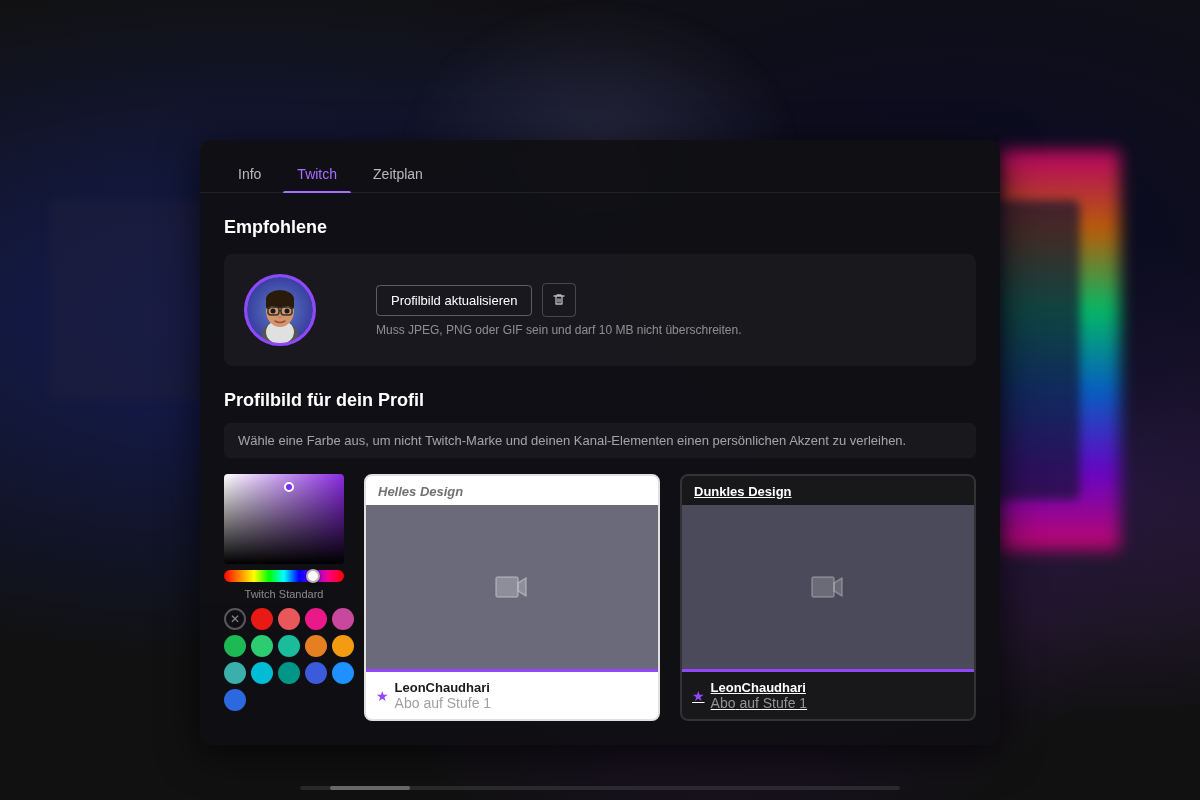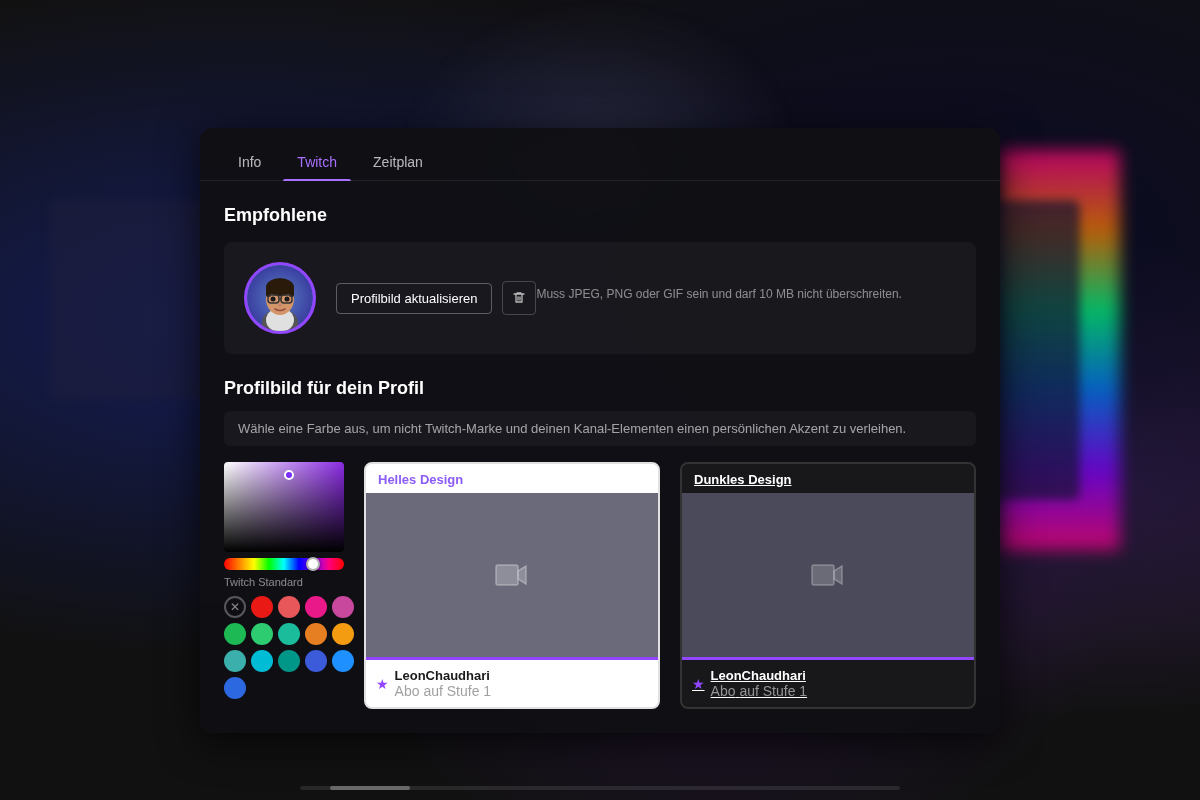--- a/index.html
+++ b/index.html
@@ -65,21 +65,21 @@
       left: 50%;
       transform: translateX(-50%);
       width: 400px;
       height: 300px;
       background: radial-gradient(ellipse at center, rgba(60,60,80,0.5) 0%, transparent 70%);
       filter: blur(3px);
     }
 
     .main-card {
       position: absolute;
-      top: 128px;
+      top: 140px;
       left: 50%;
       transform: translateX(-50%);
       width: 800px;
       background: rgba(15, 15, 20, 0.97);
       border-radius: 12px;
       padding: 0;
       color: #fff;
       box-shadow: 0 8px 40px rgba(0,0,0,0.7);
     }
 
@@ -192,21 +192,22 @@
     }
 
     .profile-hint {
       font-size: 12px;
       color: rgba(255,255,255,0.5);
       margin-top: 6px;
     }
 
     .profile-info {
       display: flex;
-      flex-direction: row;
+      flex-direction: column;
+      margin-left: 40px;
     }
 
     
     .accent-section-title {
       font-size: 18px;
       font-weight: 600;
       color: #fff;
       margin-bottom: 12px;
     }
 
@@ -274,21 +275,21 @@
       height: 14px;
       border-radius: 50%;
       background: #fff;
       border: 2px solid rgba(0,0,0,0.3);
       box-shadow: 0 1px 3px rgba(0,0,0,0.5);
     }
 
     .twitch-standard-label {
       font-size: 11px;
       color: rgba(255,255,255,0.5);
-      text-align: left;
+      text-align: center;
       margin-top: 6px;
       display: block;
     }
 
     .color-swatches {
       display: grid;
       grid-template-columns: repeat(5, 22px);
       gap: 5px;
       margin-top: 8px;
     }
@@ -335,22 +336,23 @@
       text-decoration: underline;
     }
 
     .design-label {
       font-size: 13px;
       font-weight: 600;
       padding: 8px 12px 6px;
     }
 
     .design-card.light .design-label {
-      color: #8b5cf6;
+      color: #737373;
       background: #fff;
+      font-style: italic;
     }
 
     .design-card.dark .design-label {
       color: #fff;
     }
 
     .design-video-thumb {
       width: 100%;
       aspect-ratio: 16/9;
       background: #4a4a5a;

